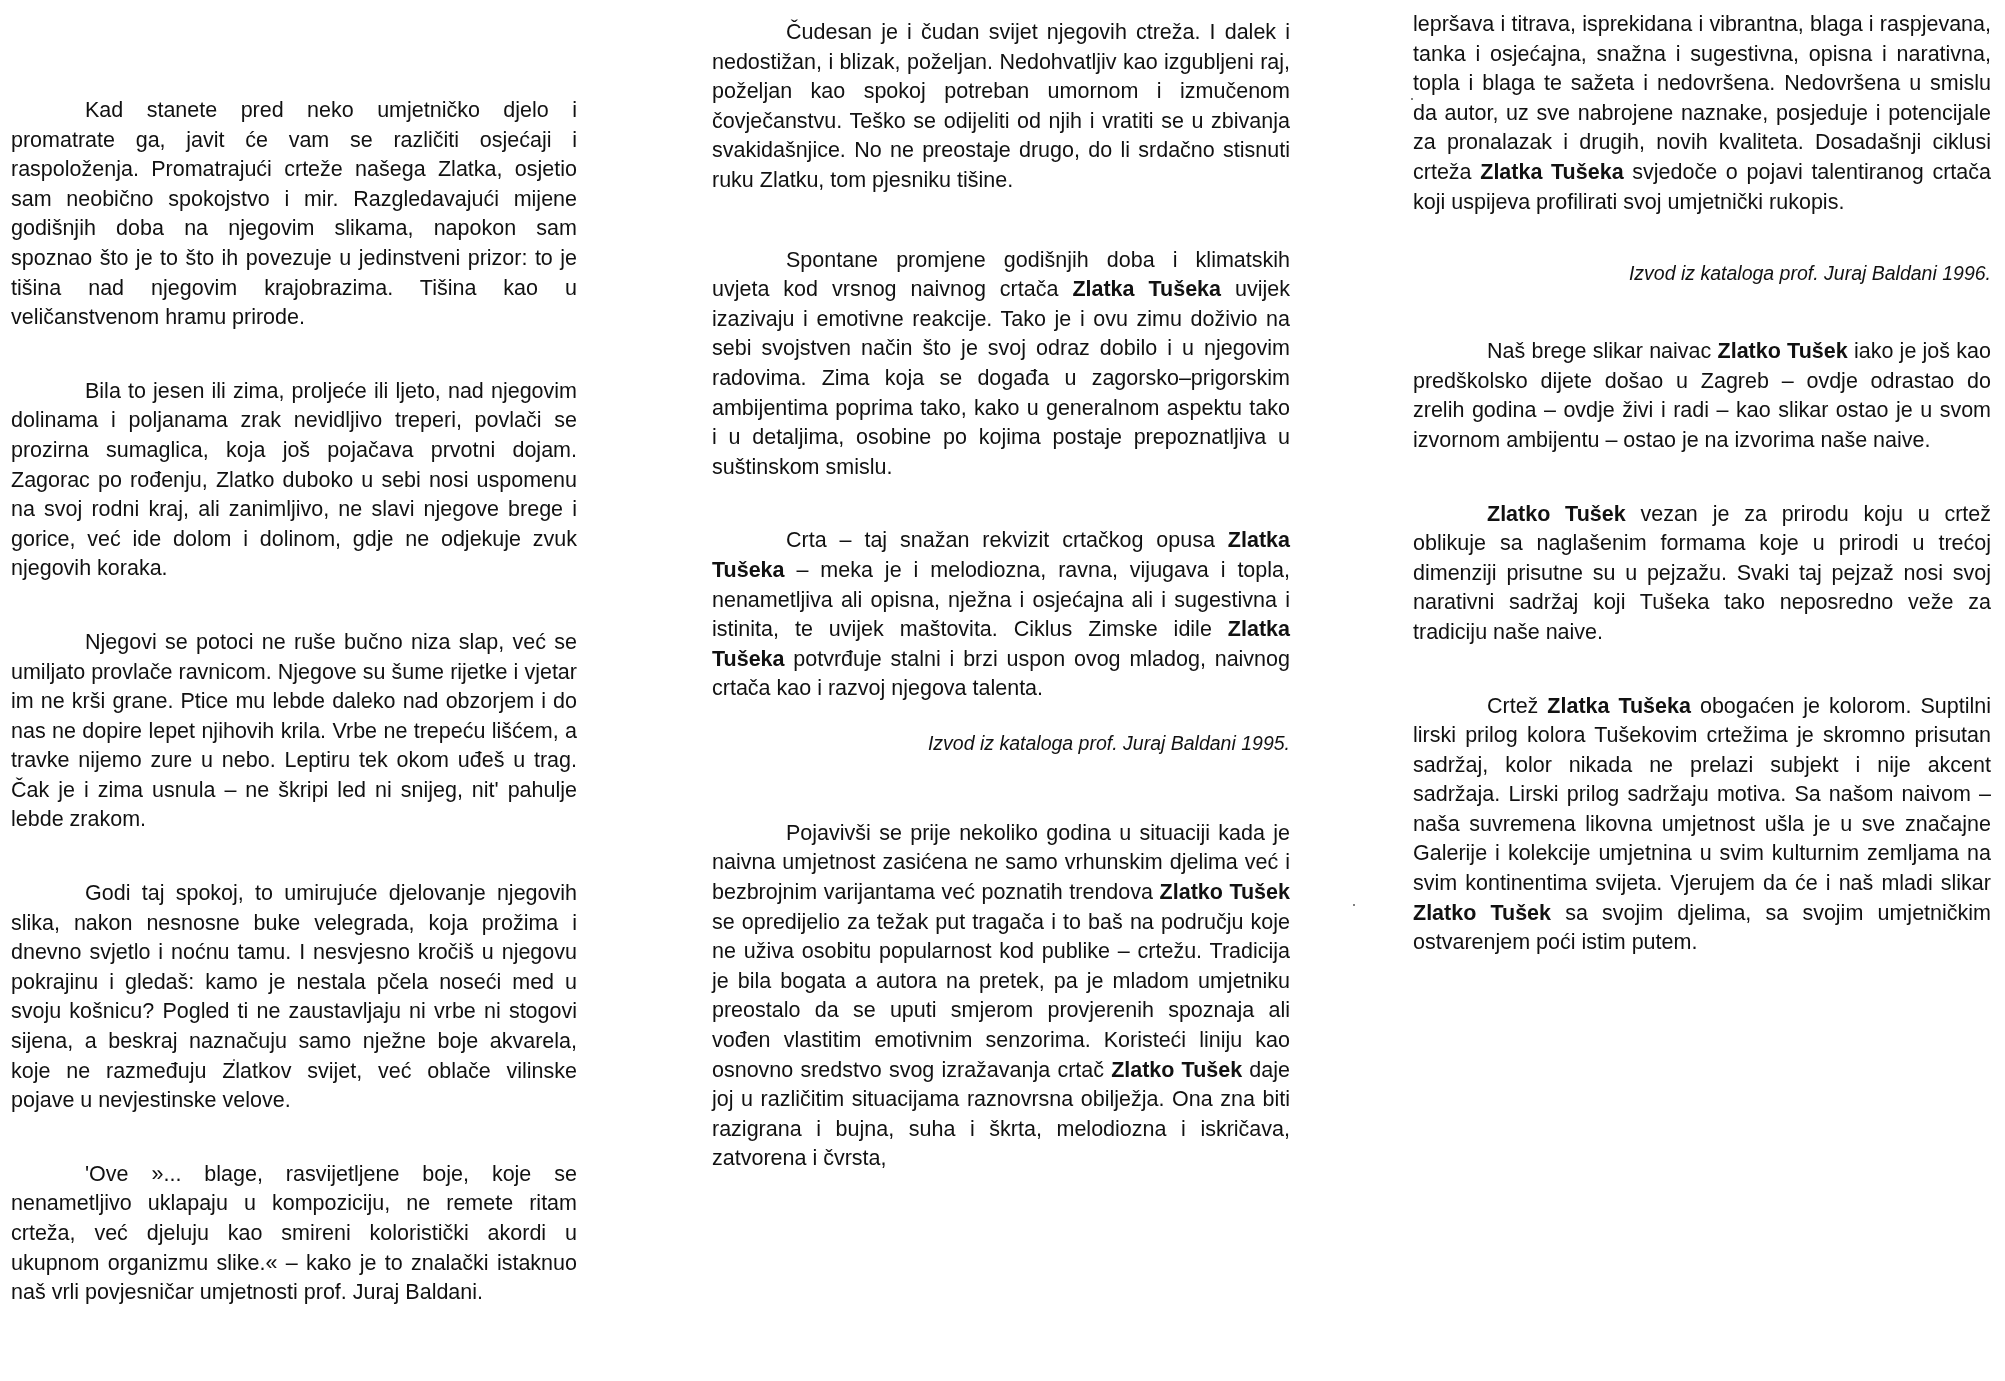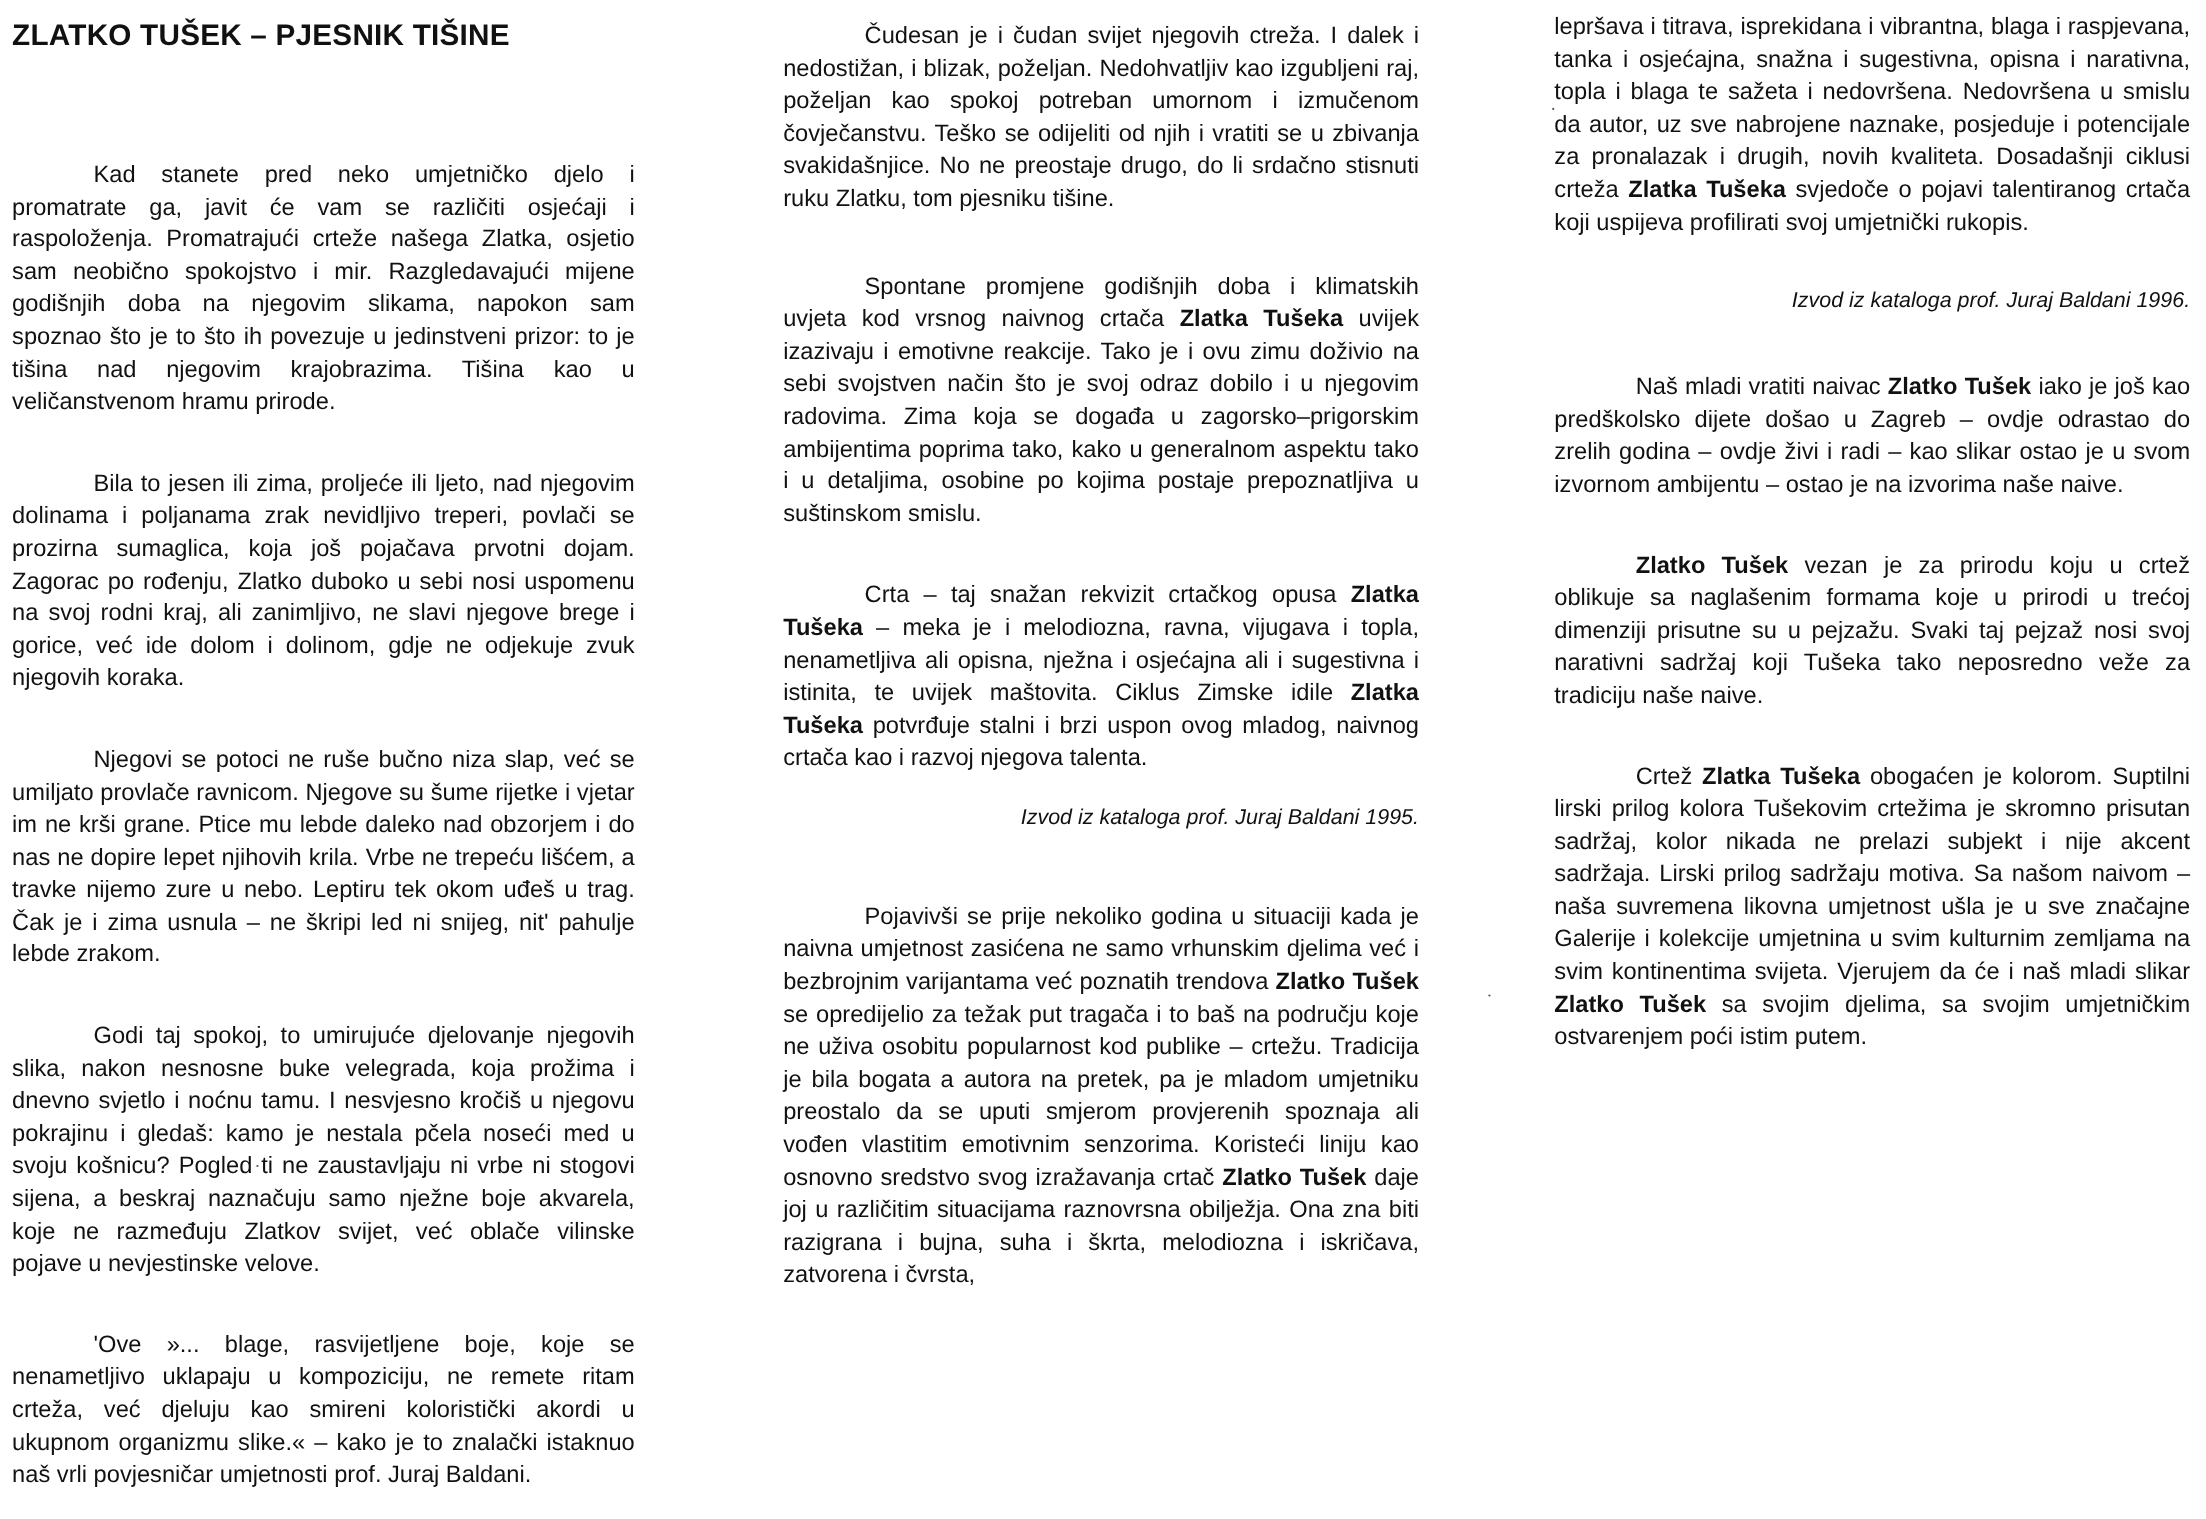--- a/index.html
+++ b/index.html
@@ -20,39 +20,38 @@
     font-family:"Liberation Sans", sans-serif; font-style:italic; font-size:19.5px;
     text-align:right; line-height:28px; margin:0;
   }
   b { font-weight:bold; }
   .speck { position:absolute; width:2px; height:2px; background:#555; border-radius:1px; }
 </style>
 </head>
 <body>
 
 <div id="col1" class="col">
-  <h1 class="title">ZLATKO TUŠEK – PJESNIK TIŠINE</h1>
   <p class="para" style="margin-top:96px"><span>Kad stanete pred neko umjetničko djelo i promatrate ga, javit će vam se različiti osjećaji i raspoloženja. Promatrajući crteže našega Zlatka, osjetio sam neobično spokojstvo i mir. Razgledavajući mijene godišnjih doba na njegovim slikama, napokon sam spoznao što je to što ih povezuje u jedinstveni prizor: to je tišina nad njegovim krajobrazima. Tišina kao u veličanstvenom hramu prirode.</span></p>
   <p class="para" style="margin-top:44px"><span>Bila to jesen ili zima, proljeće ili ljeto, nad njegovim dolinama i poljanama zrak nevidljivo treperi, povlači se prozirna sumaglica, koja još pojačava prvotni dojam. Zagorac po rođenju, Zlatko duboko u sebi nosi uspomenu na svoj rodni kraj, ali zanimljivo, ne slavi njegove brege i gorice, već ide dolom i dolinom, gdje ne odjekuje zvuk njegovih koraka.</span></p>
   <p class="para" style="margin-top:44px"><span>Njegovi se potoci ne ruše bučno niza slap, već se umiljato provlače ravnicom. Njegove su šume rijetke i vjetar im ne krši grane. Ptice mu lebde daleko nad obzorjem i do nas ne dopire lepet njihovih krila. Vrbe ne trepeću lišćem, a travke nijemo zure u nebo. Leptiru tek okom uđeš u trag. Čak je i zima usnula – ne škripi led ni snijeg, nit' pahulje lebde zrakom.</span></p>
   <p class="para" style="margin-top:44px"><span>Godi taj spokoj, to umirujuće djelovanje njegovih slika, nakon nesnosne buke velegrada, koja prožima i dnevno svjetlo i noćnu tamu. I nesvjesno kročiš u njegovu pokrajinu i gledaš: kamo je nestala pčela noseći med u svoju košnicu? Pogled ti ne zaustavljaju ni vrbe ni stogovi sijena, a beskraj naznačuju samo nježne boje akvarela, koje ne razmeđuju Zlatkov svijet, već oblače vilinske pojave u nevjestinske velove.</span></p>
   <p class="para" style="margin-top:44px"><span>'Ove »... blage, rasvijetljene boje, koje se nenametljivo uklapaju u kompoziciju, ne remete ritam crteža, već djeluju kao smireni koloristički akordi u ukupnom organizmu slike.« – kako je to znalački istaknuo naš vrli povjesničar umjetnosti prof. Juraj Baldani.</span></p>
 </div>
 
 <div id="col2" class="col">
   <p class="para" style="margin-top:18px"><span>Čudesan je i čudan svijet njegovih ctreža. I dalek i nedostižan, i blizak, poželjan. Nedohvatljiv kao izgubljeni raj, poželjan kao spokoj potreban umornom i izmučenom čovječanstvu. Teško se odijeliti od njih i vratiti se u zbivanja svakidašnjice. No ne preostaje drugo, do li srdačno stisnuti ruku Zlatku, tom pjesniku tišine.</span></p>
   <p class="para" style="margin-top:50px"><span>Spontane promjene godišnjih doba i klimatskih uvjeta kod vrsnog naivnog crtača </span><b>Zlatka Tušeka</b><span> uvijek izazivaju i emotivne reakcije. Tako je i ovu zimu doživio na sebi svojstven način što je svoj odraz dobilo i u njegovim radovima. Zima koja se događa u zagorsko–prigorskim ambijentima poprima tako, kako u generalnom aspektu tako i u detaljima, osobine po kojima postaje prepoznatljiva u suštinskom smislu.</span></p>
   <p class="para" style="margin-top:44px"><span>Crta – taj snažan rekvizit crtačkog opusa </span><b>Zlatka Tušeka</b><span> – meka je i melodiozna, ravna, vijugava i topla, nenametljiva ali opisna, nježna i osjećajna ali i sugestivna i istinita, te uvijek maštovita. Ciklus Zimske idile </span><b>Zlatka Tušeka</b><span> potvrđuje stalni i brzi uspon ovog mladog, naivnog crtača kao i razvoj njegova talenta.</span></p>
   <p class="sig" style="margin-top:25px">Izvod iz kataloga prof. Juraj Baldani 1995.</p>
   <p class="para" style="margin-top:62px"><span>Pojavivši se prije nekoliko godina u situaciji kada je naivna umjetnost zasićena ne samo vrhunskim djelima već i bezbrojnim varijantama već poznatih trendova </span><b>Zlatko Tušek</b><span> se opredijelio za težak put tragača i to baš na području koje ne uživa osobitu popularnost kod publike – crtežu. Tradicija je bila bogata a autora na pretek, pa je mladom umjetniku preostalo da se uputi smjerom provjerenih spoznaja ali vođen vlastitim emotivnim senzorima. Koristeći liniju kao osnovno sredstvo svog izražavanja crtač </span><b>Zlatko Tušek</b><span> daje joj u različitim situacijama raznovrsna obilježja. Ona zna biti razigrana i bujna, suha i škrta, melodiozna i iskričava, zatvorena i čvrsta,</span></p>
 </div>
 
 <div id="col3" class="col">
   <p class="para" style="margin-top:10px;text-indent:0"><span>lepršava i titrava, isprekidana i vibrantna, blaga i raspjevana, tanka i osjećajna, snažna i sugestivna, opisna i narativna, topla i blaga te sažeta i nedovršena. Nedovršena u smislu da autor, uz sve nabrojene naznake, posjeduje i potencijale za pronalazak i drugih, novih kvaliteta. Dosadašnji ciklusi crteža </span><b>Zlatka Tušeka</b><span> svjedoče o pojavi talentiranog crtača koji uspijeva profilirati svoj umjetnički rukopis.</span></p>
   <p class="sig" style="margin-top:42px">Izvod iz kataloga prof. Juraj Baldani 1996.</p>
-  <p class="para" style="margin-top:50px"><span>Naš mladi vratiti naivac </span><b>Zlatko Tušek</b><span> iako je još kao predškolsko dijete došao u Zagreb – ovdje odrastao do zrelih godina – ovdje živi i radi – kao slikar ostao je u svom izvornom ambijentu – ostao je na izvorima naše naive.</span></p>
+  <p class="para" style="margin-top:50px"><span>Naš brege slikar naivac </span><b>Zlatko Tušek</b><span> iako je još kao predškolsko dijete došao u Zagreb – ovdje odrastao do zrelih godina – ovdje živi i radi – kao slikar ostao je u svom izvornom ambijentu – ostao je na izvorima naše naive.</span></p>
   <p class="para" style="margin-top:44px"><b>Zlatko Tušek</b><span> vezan je za prirodu koju u crtež oblikuje sa naglašenim formama koje u prirodi u trećoj dimenziji prisutne su u pejzažu. Svaki taj pejzaž nosi svoj narativni sadržaj koji Tušeka tako neposredno veže za tradiciju naše naive.</span></p>
   <p class="para" style="margin-top:44px"><span>Crtež </span><b>Zlatka Tušeka</b><span> obogaćen je kolorom. Suptilni lirski prilog kolora Tušekovim crtežima je skromno prisutan sadržaj, kolor nikada ne prelazi subjekt i nije akcent sadržaja. Lirski prilog sadržaju motiva. Sa našom naivom – naša suvremena likovna umjetnost ušla je u sve značajne Galerije i kolekcije umjetnina u svim kulturnim zemljama na svim kontinentima svijeta. Vjerujem da će i naš mladi slikar </span><b>Zlatko Tušek</b><span> sa svojim djelima, sa svojim umjetničkim ostvarenjem poći istim putem.</span></p>
 </div>
 
 <span class="speck" style="left:1411px;top:98px"></span>
 <span class="speck" style="left:1353px;top:904px"></span>
 <span class="speck" style="left:233px;top:1059px"></span>
 
 </body></html>

